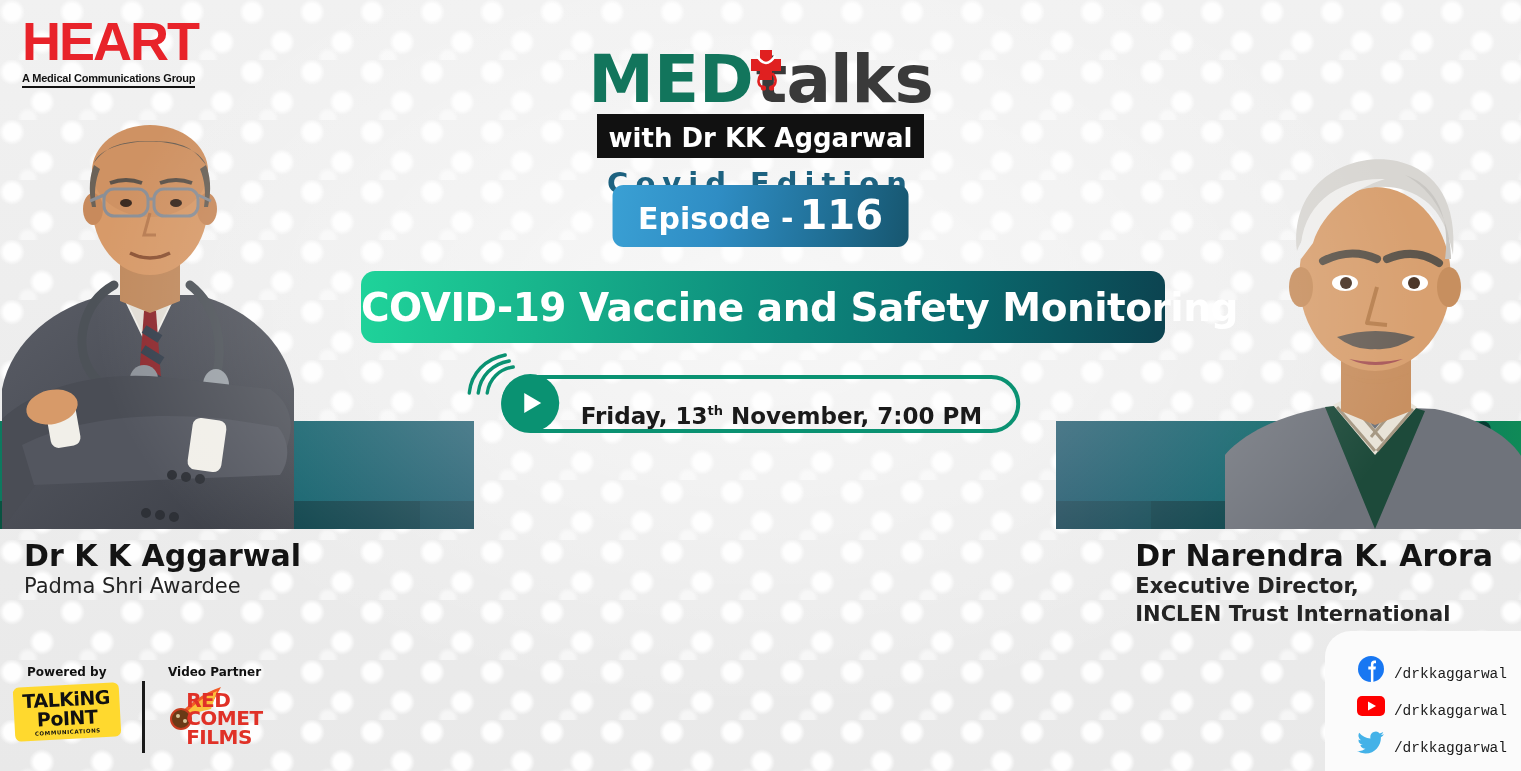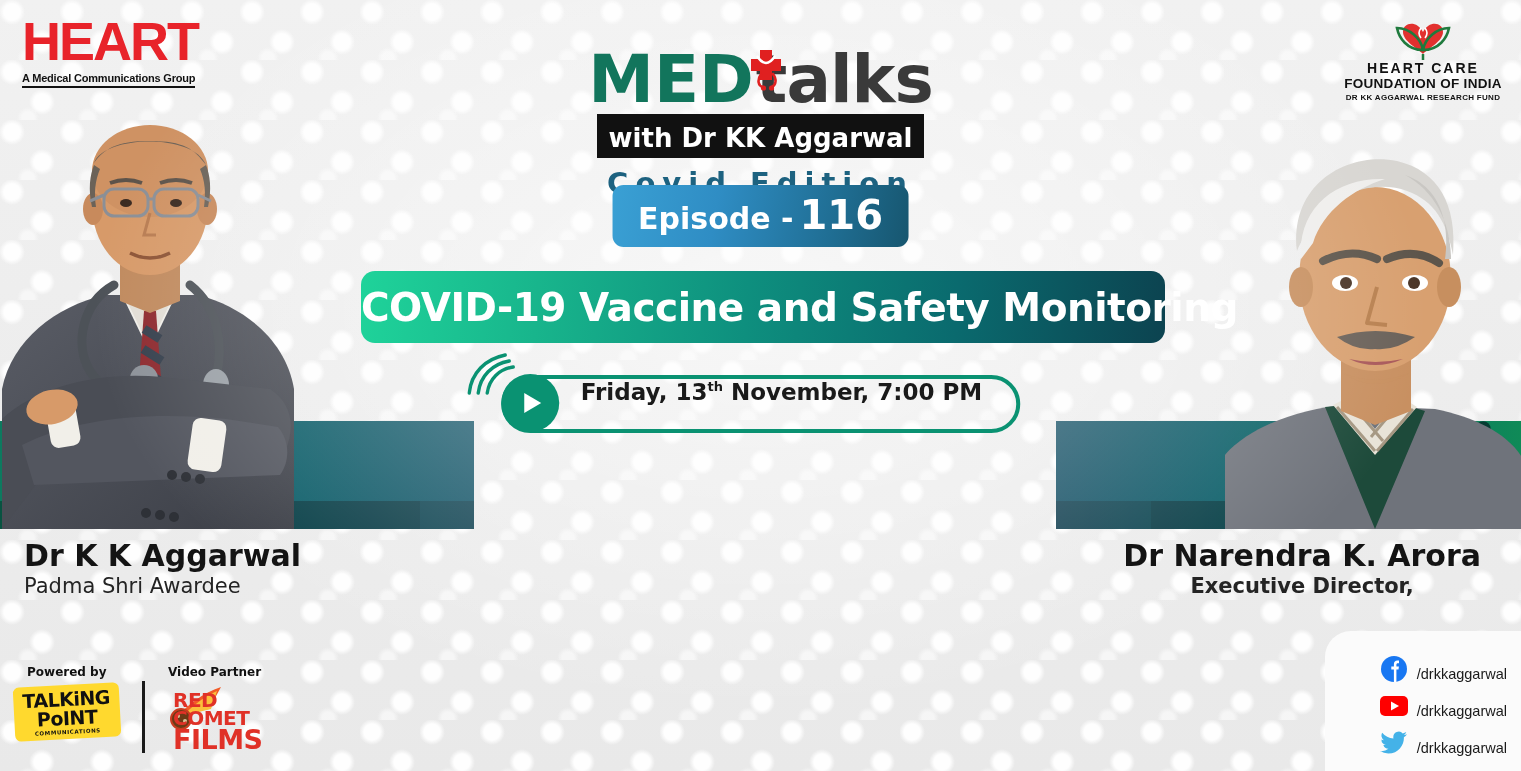--- a/index.html
+++ b/index.html
@@ -78,62 +78,62 @@
   
   .title-bar{position:absolute;left:361px;top:265px;width:804px;height:72px;border-radius:14px;
     background:linear-gradient(95deg,#1fd39a 0%,#18b58c 22%,#0e8f7e 48%,#0a6a6e 74%,#0c4350 100%);
     display:flex;align-items:center;margin-top:6px;}
   .title-text{font-family:"DejaVu Sans", sans-serif;font-weight:bold;font-size:39px;color:#fff;
     letter-spacing:-.5px;white-space:nowrap;}
 
   
   .date-wrap{position:absolute;left:50%;transform:translateX(-50%);top:375px;}
   .date-pill{position:relative;border:4px solid #0a9272;border-radius:34px;height:50px;
-    padding:0 34px 0 76px;display:flex;align-items:flex-start;background:transparent;}
+    padding:0 34px 0 76px;display:flex;align-items:flex-end;background:transparent;}
   .date-text{font-family:"DejaVu Sans", sans-serif;font-weight:bold;font-size:23px;color:#1a1a1a;white-space:nowrap;}
   .date-text sup{font-size:13px;vertical-align:super;}
   .play-btn{position:absolute;left:-4px;top:-5px;width:58px;height:58px;border-radius:50%;
     background:#0a9272;display:flex;align-items:center;justify-content:center;}
   .play-tri{width:0;height:0;border-left:17px solid #fff;border-top:10px solid transparent;
     border-bottom:10px solid transparent;margin-left:5px;}
   .waves{position:absolute;left:-38px;top:-26px;width:60px;height:60px;}
 
   
   .spk{position:absolute;}
   .spk-left{left:24px;top:538px;text-align:left;}
-  .spk-right{right:40px;top:538px;text-align:center;margin-left:8px;}
+  .spk-right{right:28px;top:538px;text-align:left;margin-left:8px;}
   .spk-name{font-family:"DejaVu Sans", sans-serif;font-weight:bold;font-size:30px;color:#141414;line-height:1.18;}
   .spk-role{font-family:"DejaVu Sans", sans-serif;font-weight:normal;font-size:21px;color:#242424;line-height:1.3;}
   .spk-role.b{font-weight:bold;}
 
   
   .sponsors{position:absolute;left:14px;top:665px;display:flex;align-items:flex-start;}
   .sp-col{text-align:center;}
   .sp-head{font-family:"DejaVu Sans", sans-serif;font-weight:bold;font-size:12px;color:#111;margin-bottom:6px;}
   .sp-divider{width:3px;height:72px;background:#1a1a1a;margin:16px 22px 0 22px;}
   .tp-badge{background:#ffd92e;border-radius:6px;padding:5px 9px 4px;display:inline-block;
     transform:rotate(-3deg);}
   .tp-l1{font-family:"DejaVu Sans", sans-serif;font-weight:bold;font-size:19px;color:#111;letter-spacing:-.5px;line-height:1;}
   .tp-l2{font-family:"DejaVu Sans", sans-serif;font-weight:bold;font-size:19px;color:#111;letter-spacing:-.5px;line-height:1.05;}
   .tp-l3{font-family:"DejaVu Sans", sans-serif;font-weight:bold;font-size:5.5px;color:#111;letter-spacing:.6px;}
   .rc-wrap{position:relative;width:96px;height:70px;}
   .rc-text{position:absolute;right:0;top:6px;text-align:left;font-family:"DejaVu Sans", sans-serif;
     font-weight:bold;color:#e03127;line-height:.92;}
   .rc-1{font-size:20px;letter-spacing:-.5px;}
   .rc-2{font-size:20px;letter-spacing:-.5px;}
-  .rc-3{font-size:27px;letter-spacing:-.5px;}
+  .rc-3{font-size:20px;letter-spacing:-.5px;}
 
   
   .social-panel{position:absolute;right:0;bottom:0;width:196px;height:140px;
     background:#fbfbfb;border-top-left-radius:26px;}
   .social{position:absolute;right:14px;bottom:14px;}
   .srow{display:flex;align-items:center;margin-bottom:9px;}
   .srow:last-child{margin-bottom:0;}
   .sicon{width:28px;height:28px;margin-right:9px;display:flex;align-items:center;justify-content:center;}
-  .shandle{font-family:Liberation Sans, sans-serif;font-weight:normal;font-size:14.5px;color:#1a1a1a;margin-top:9px;}
+  .shandle{font-family:Liberation Mono, monospace;font-weight:normal;font-size:14.5px;color:#1a1a1a;margin-top:9px;}
 </style>
 </head>
 <body>
 
 <div id="stage">
 
   <div class="virus-panel left">
     <div class="band"></div>
     <div class="band2"></div>
     <div class="virus-glyph" style="left:20px;top:-18px;">
@@ -318,34 +318,20 @@
     </svg>
   </div>
 
   <div class="sheen"></div>
 
   <div class="logo-ijcp">
     <div class="ijcp-word">HEART</div>
     <div class="ijcp-sub">A Medical Communications Group</div>
   </div>
 
-  <div class="logo-hcfi">
-    <div style="height:50px;">
-      <svg width="72" height="50" viewBox="0 0 72 50">
-        <path d="M36 22 C30 10 16 12 16 22 C16 31 30 38 36 44 C42 38 56 31 56 22 C56 12 42 10 36 22 Z" fill="#e2302e"></path>
-        <path d="M34 18 q-4 5 0 10 M38 18 q4 5 0 10" stroke="#fff" stroke-width="1.6" fill="none"></path>
-        <path d="M36 44 L36 50" stroke="#1f7a3d" stroke-width="2.5"></path>
-        <path d="M36 40 C20 40 12 28 10 18 C22 18 34 28 36 40 Z" fill="none" stroke="#1f7a3d" stroke-width="2.6"></path>
-        <path d="M36 40 C52 40 60 28 62 18 C50 18 38 28 36 40 Z" fill="none" stroke="#1f7a3d" stroke-width="2.6"></path>
-      </svg>
-    </div>
-    <div class="hcfi-l1">HEART   CARE</div>
-    <div class="hcfi-l2">FOUNDATION OF INDIA</div>
-    <div class="hcfi-l3">DR KK AGGARWAL RESEARCH FUND</div>
-  </div>
 
   <div class="brand">
     <div class="brand-row">
       <span class="brand-med">MED</span><span class="brand-talks">talks</span>
       <span class="steth">
         <svg width="46" height="46" viewBox="0 0 46 46">
           <path d="M17 4 h12 v9 h9 v12 h-9 v9 h-12 v-9 h-9 v-12 h9 z" fill="#e02020"></path>
           <path d="M14 10 q9 14 18 0" stroke="#fff" stroke-width="2.4" fill="none"></path>
           <g fill="none" stroke="#e02020" stroke-width="2.6" stroke-linecap="round">
             <path d="M18 28 C14 34 15 40 20 41"></path>
@@ -389,20 +375,21 @@
   </div>
 
   <div class="spk spk-left">
     <div class="spk-name">Dr K K Aggarwal</div>
     <div class="spk-role">Padma Shri Awardee</div>
   </div>
 
   <div class="spk spk-right">
     <div class="spk-name">Dr Narendra K. Arora</div>
     <div class="spk-role b">Executive Director,</div>
+    <div class="spk-role b">INCLEN Trust International</div>
   </div>
 
   <div class="sponsors">
     <div class="sp-col">
       <div class="sp-head">Powered by</div>
       <div class="tp-badge">
         <div class="tp-l1">TALKiNG</div>
         <div class="tp-l2">PoINT</div>
         <div class="tp-l3">COMMUNICATIONS</div>
       </div>

